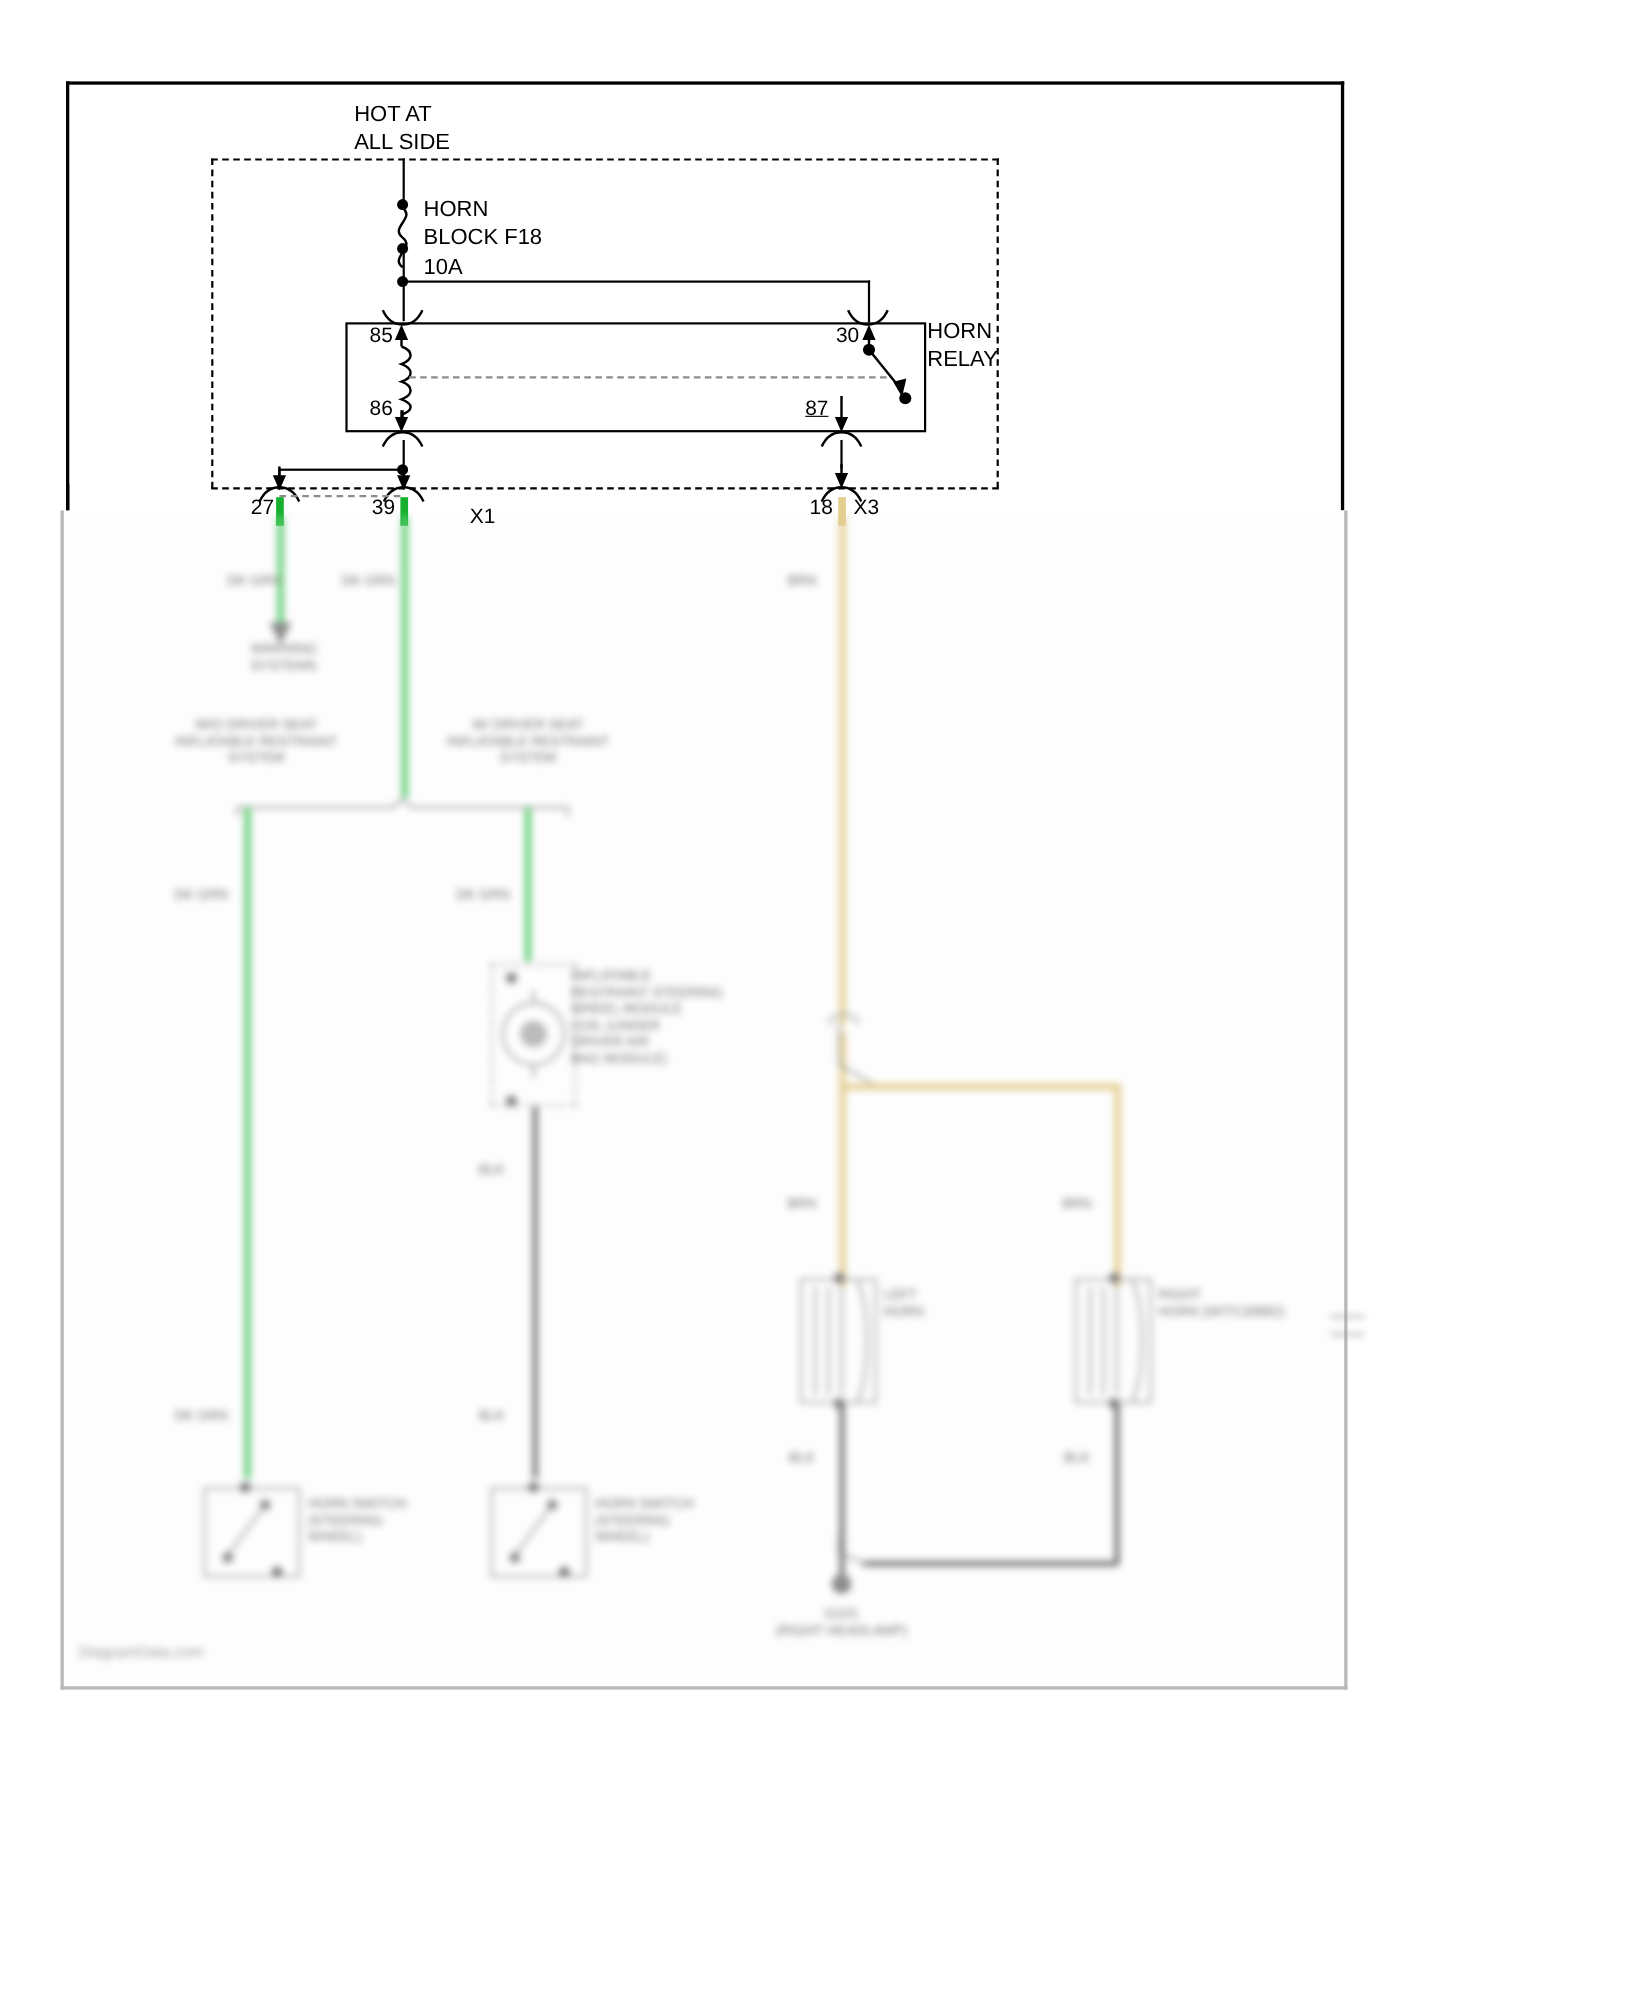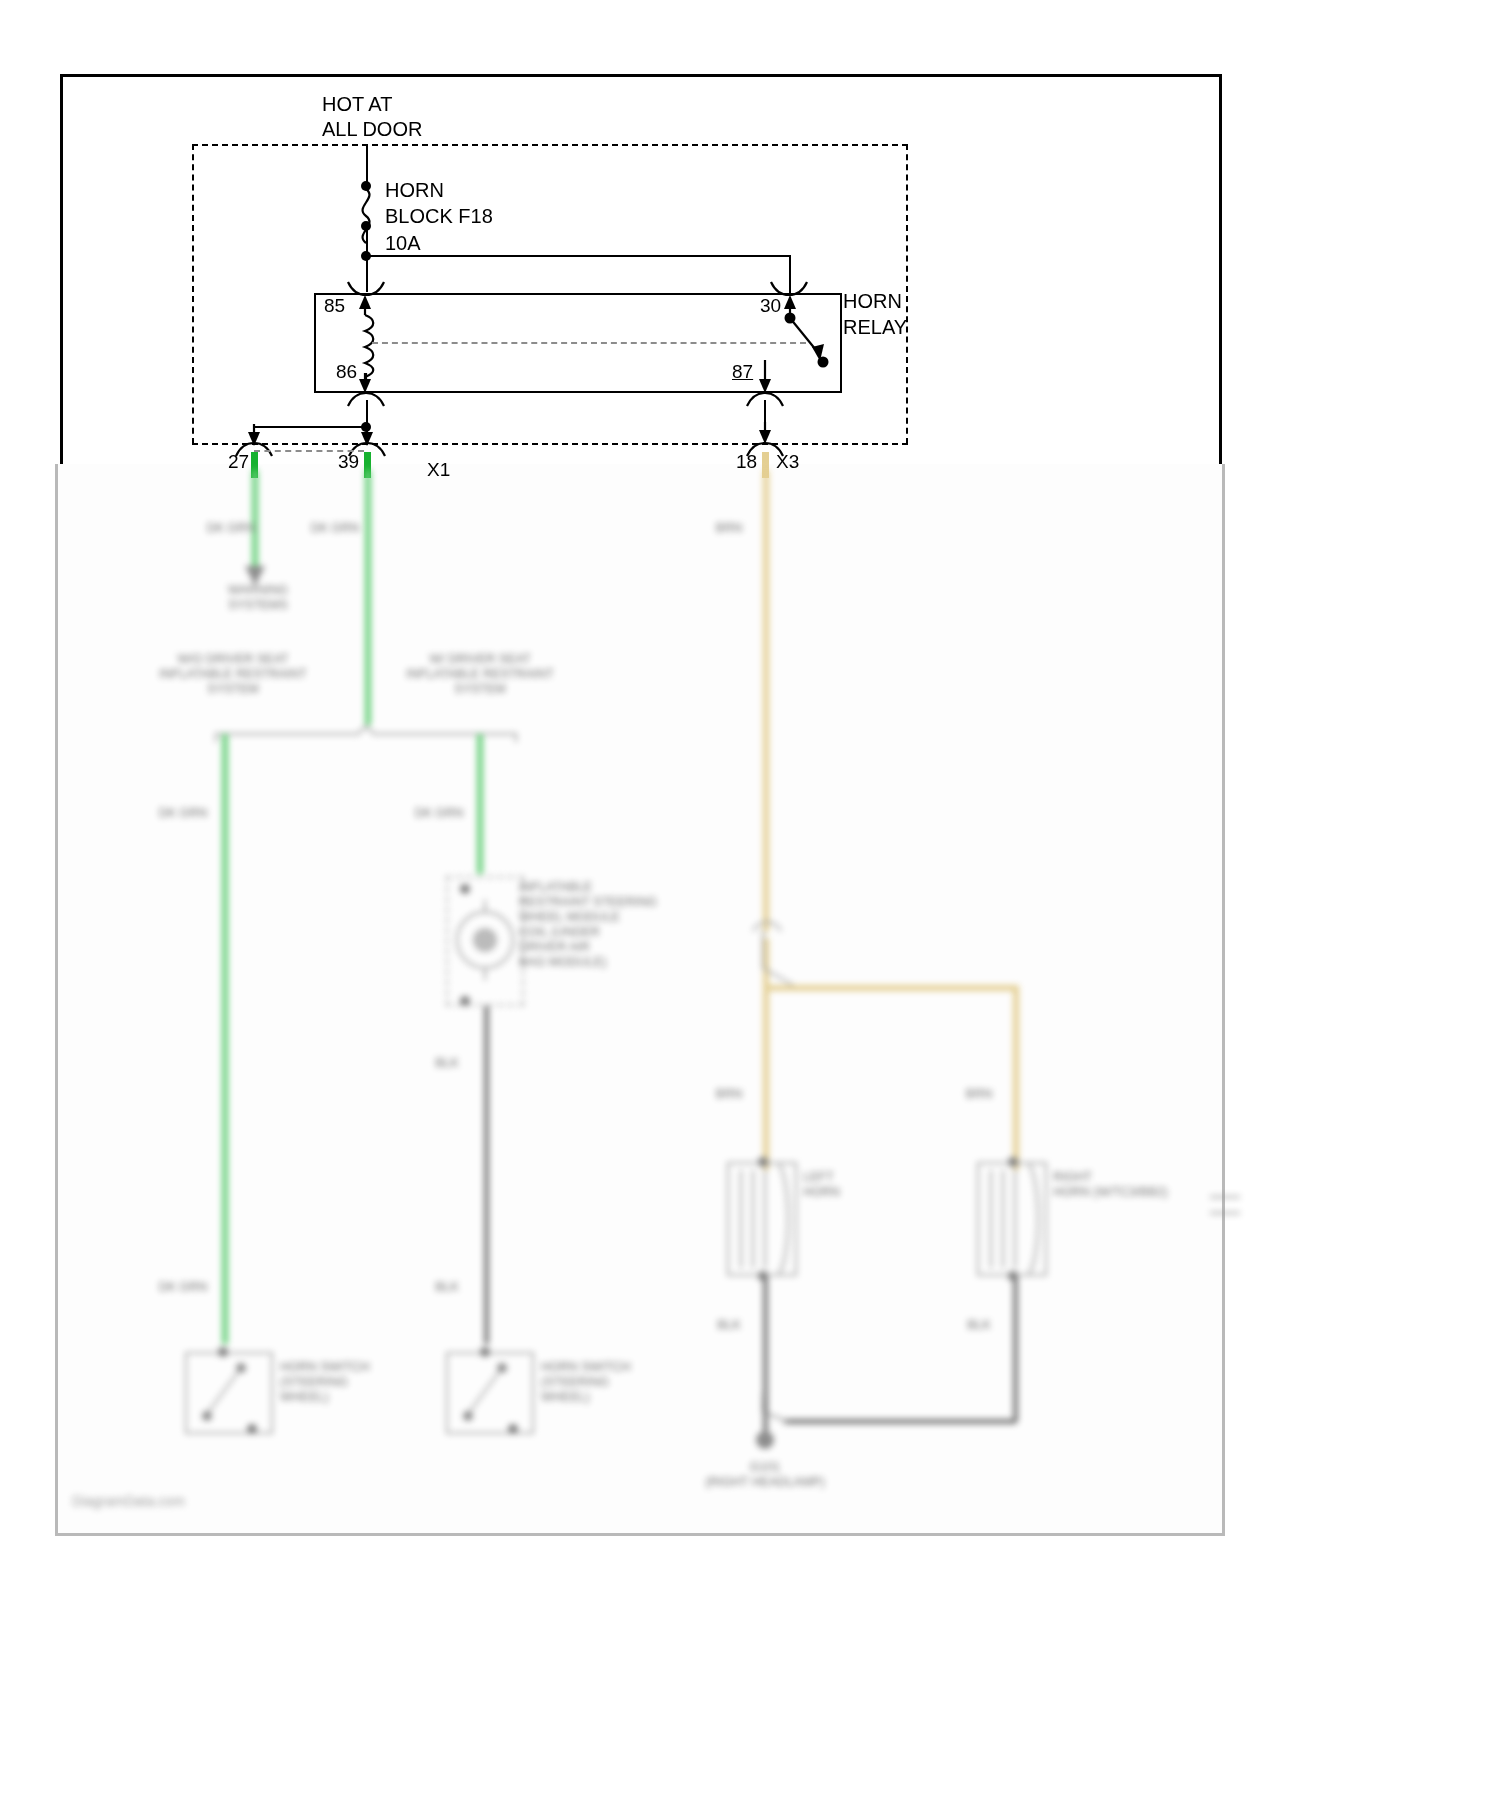--- a/index.html
+++ b/index.html
@@ -60,21 +60,21 @@
 </head>
 <body>
 
 <div id="page">
 
   <div class="frame-top"></div>
   <div class="frame-left-stub"></div>
   <div class="frame-bot"></div>
 
   <div class="txt" style="left:322px;top:92px;font-size:20px;line-height:25px;">HOT AT
-ALL DOOR</div>
+ALL SIDE</div>
 
   <div class="dash-h" style="left:192px;top:144px;width:716px;"></div>
   <div class="dash-v" style="left:192px;top:144px;height:300px;"></div>
   <div class="dash-v" style="left:906px;top:144px;height:300px;"></div>
   <div class="dash-h" style="left:192px;top:443px;width:716px;"></div>
 
 
   <div class="ln v" style="left:366px;top:144px;height:42px;"></div>
   <div class="dot" style="left:361px;top:181px;"></div>
 
@@ -103,21 +103,21 @@
   <div class="txt" style="left:843px;top:288px;font-size:20px;line-height:26px;">HORN
 RELAY</div>
 
   <svg width="34" height="100" style="left:351px;top:293px;">
     <path class="fillblk" d="M14,2 L8,16 L20,16 Z"></path>
     <path class="stroke" d="M14,12 L14,22"></path>
     <path class="stroke" d="M14,22 C25,26 25,34 14,38 C25,42 25,50 14,54 C25,58 25,66 14,70 C25,74 25,80 14,84"></path>
     <path class="stroke" d="M14,80 L14,92"></path>
     <path class="fillblk" d="M14,100 L8,86 L20,86 Z"></path>
   </svg>
-  <div class="pin" style="left:324px;top:296px;">85</div>
+  <div class="pin" style="left:336px;top:296px;">85</div>
   <div class="pin" style="left:336px;top:362px;">86</div>
 
   <div class="gdash-h" style="left:372px;top:342px;width:434px;"></div>
 
   <svg width="70" height="100" style="left:776px;top:293px;">
     <path class="fillblk" d="M14,2 L8,16 L20,16 Z"></path>
     <path class="stroke" d="M14,12 L14,22"></path>
     <circle class="fillblk" cx="14" cy="25" r="5.5"></circle>
     <path class="stroke" d="M14,25 L44,62"></path>
     <path class="fillblk" d="M44,68 L36,54 L48,51 Z"></path>

